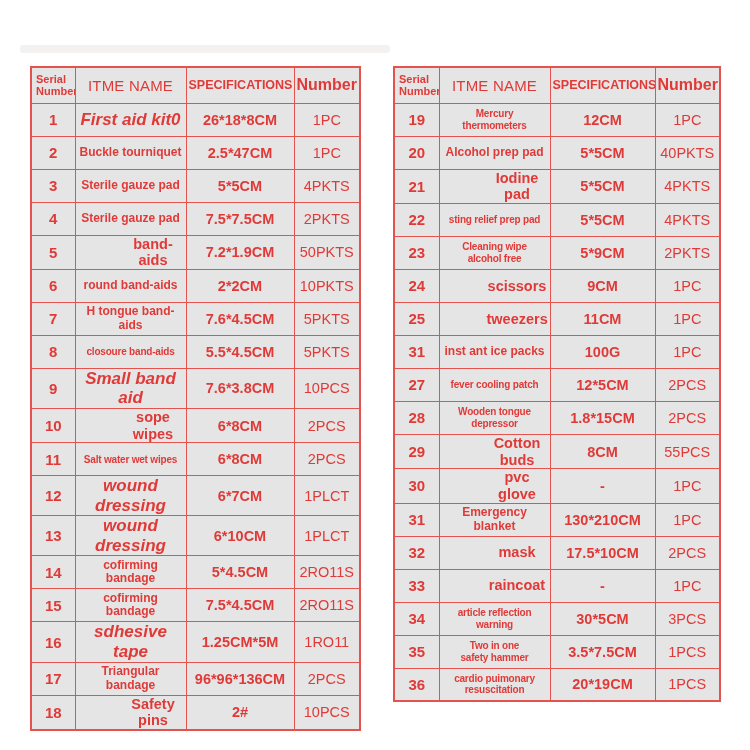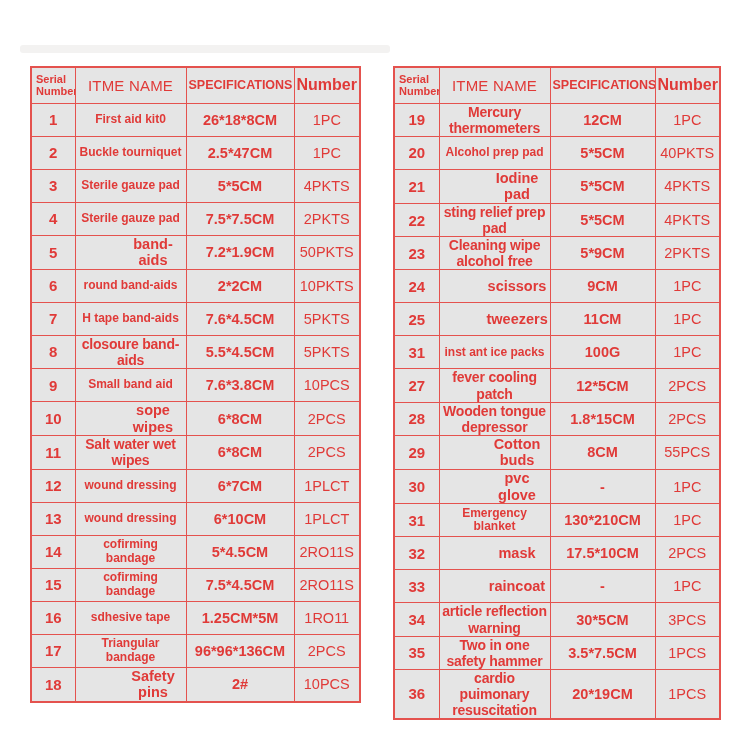--- a/index.html
+++ b/index.html
@@ -55,23 +55,23 @@
     line-height: 1.15;
   }
   th.name-h { font-size: 15px;   font-weight: 400; letter-spacing: 0.2px; }
   th.spec-h { font-size: 12.5px; font-weight: 700; }
   th.num-h  { font-size: 16px;   font-weight: 700; }
   td.serial-cell { font-size: 15px;   font-weight: 600; }
   td.name-cell   { font-weight: 600; white-space: pre-line; line-height: 1.15; }
   td.spec-cell   { font-size: 14.5px; font-weight: 600; }
   td.num-cell    { font-size: 14.5px; font-weight: 400; }
   .fs-lg { font-size: 14.5px; padding-left: 47px; }
-  .fs-md { font-size: 12px; }
+  .fs-md { font-size: 17px; font-style: italic; }
   .fs-sm { font-size: 12px; margin-left: 22px; }
-  .fs-xs { font-size: 14px; letter-spacing: -0.2px; }
+  .fs-xs { font-size: 10px; letter-spacing: -0.2px; }
 </style>
 </head>
 <body>
 
 <div class="shadow-strip"></div>
 
 <table class="fa-table" id="table-left">
   <colgroup>
     <col style="width:44px">
       <col style="width:111px">
@@ -119,21 +119,21 @@
         <td class="num-cell">50PKTS</td>
       </tr>
       <tr>
         <td class="serial-cell">6</td>
         <td class="name-cell fs-sm">round band-aids</td>
         <td class="spec-cell">2*2CM</td>
         <td class="num-cell">10PKTS</td>
       </tr>
       <tr>
         <td class="serial-cell">7</td>
-        <td class="name-cell fs-sm">H tape band-aids</td>
+        <td class="name-cell fs-sm">H tongue band-aids</td>
         <td class="spec-cell">7.6*4.5CM</td>
         <td class="num-cell">5PKTS</td>
       </tr>
       <tr>
         <td class="serial-cell">8</td>
         <td class="name-cell fs-xs">closoure  band-aids</td>
         <td class="spec-cell">5.5*4.5CM</td>
         <td class="num-cell">5PKTS</td>
       </tr>
       <tr>

